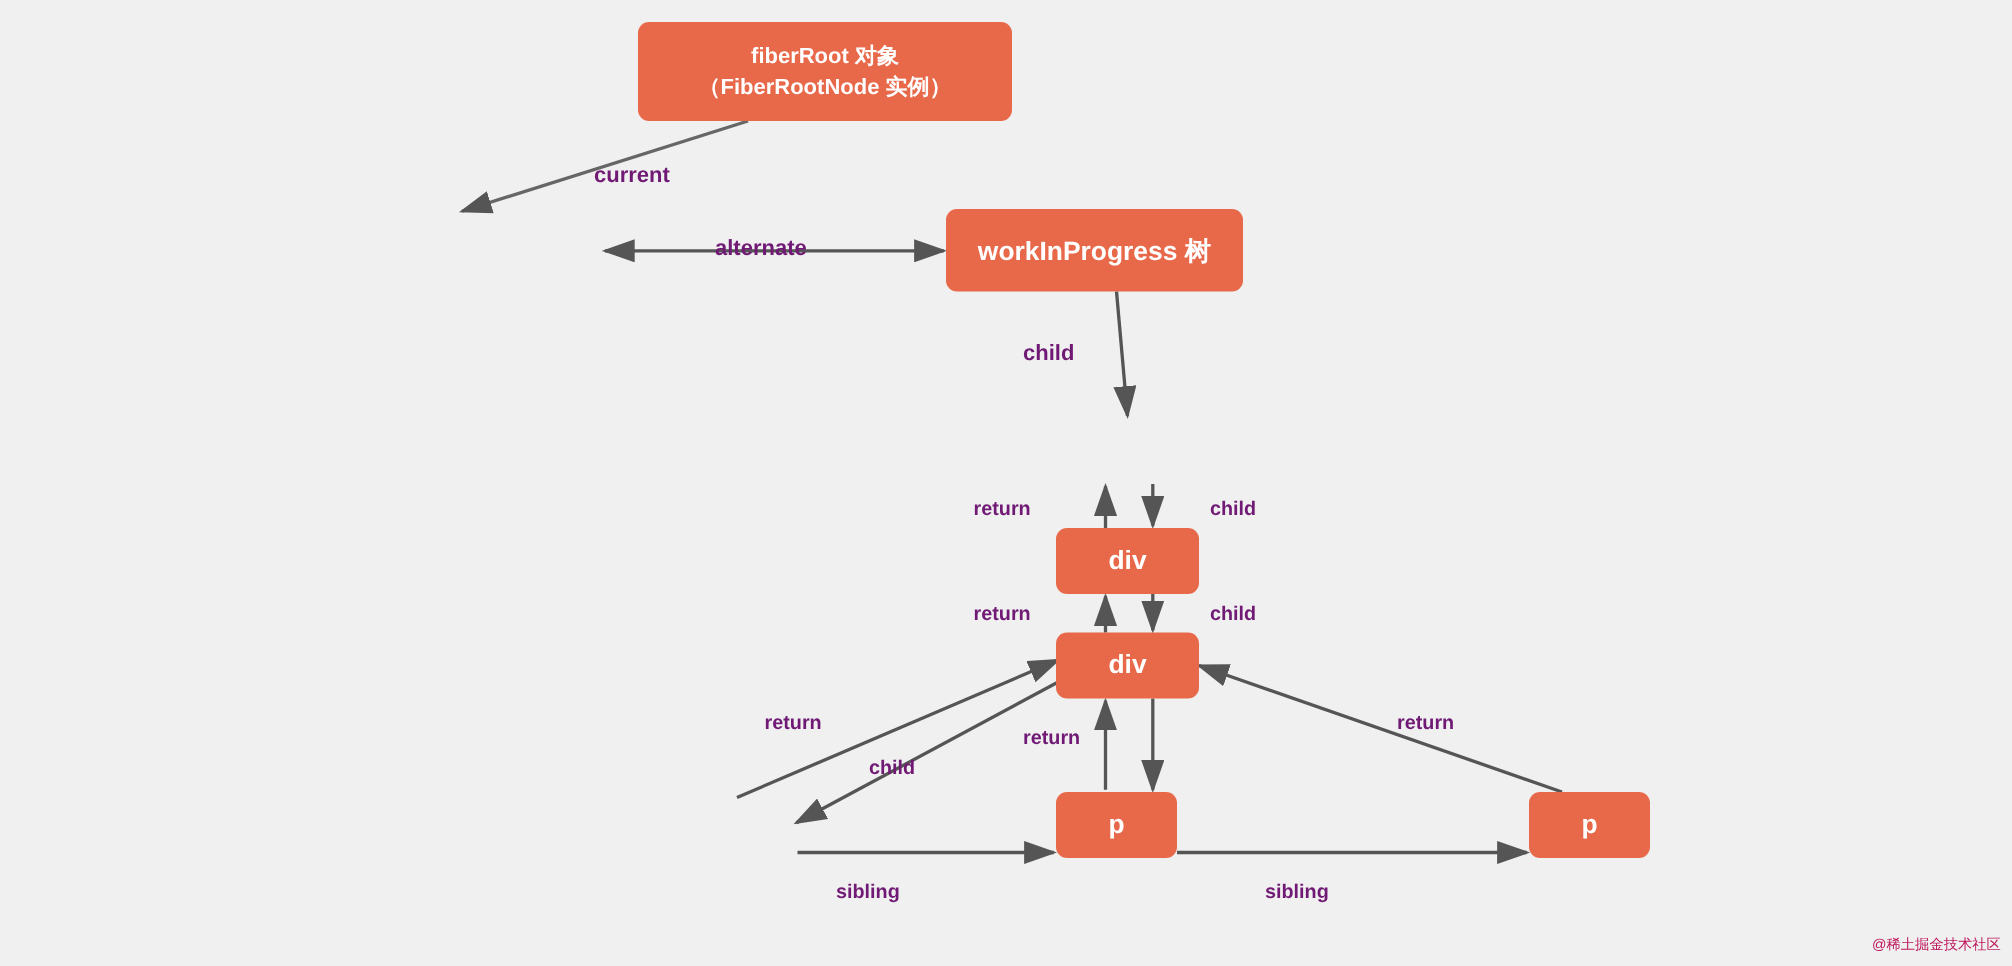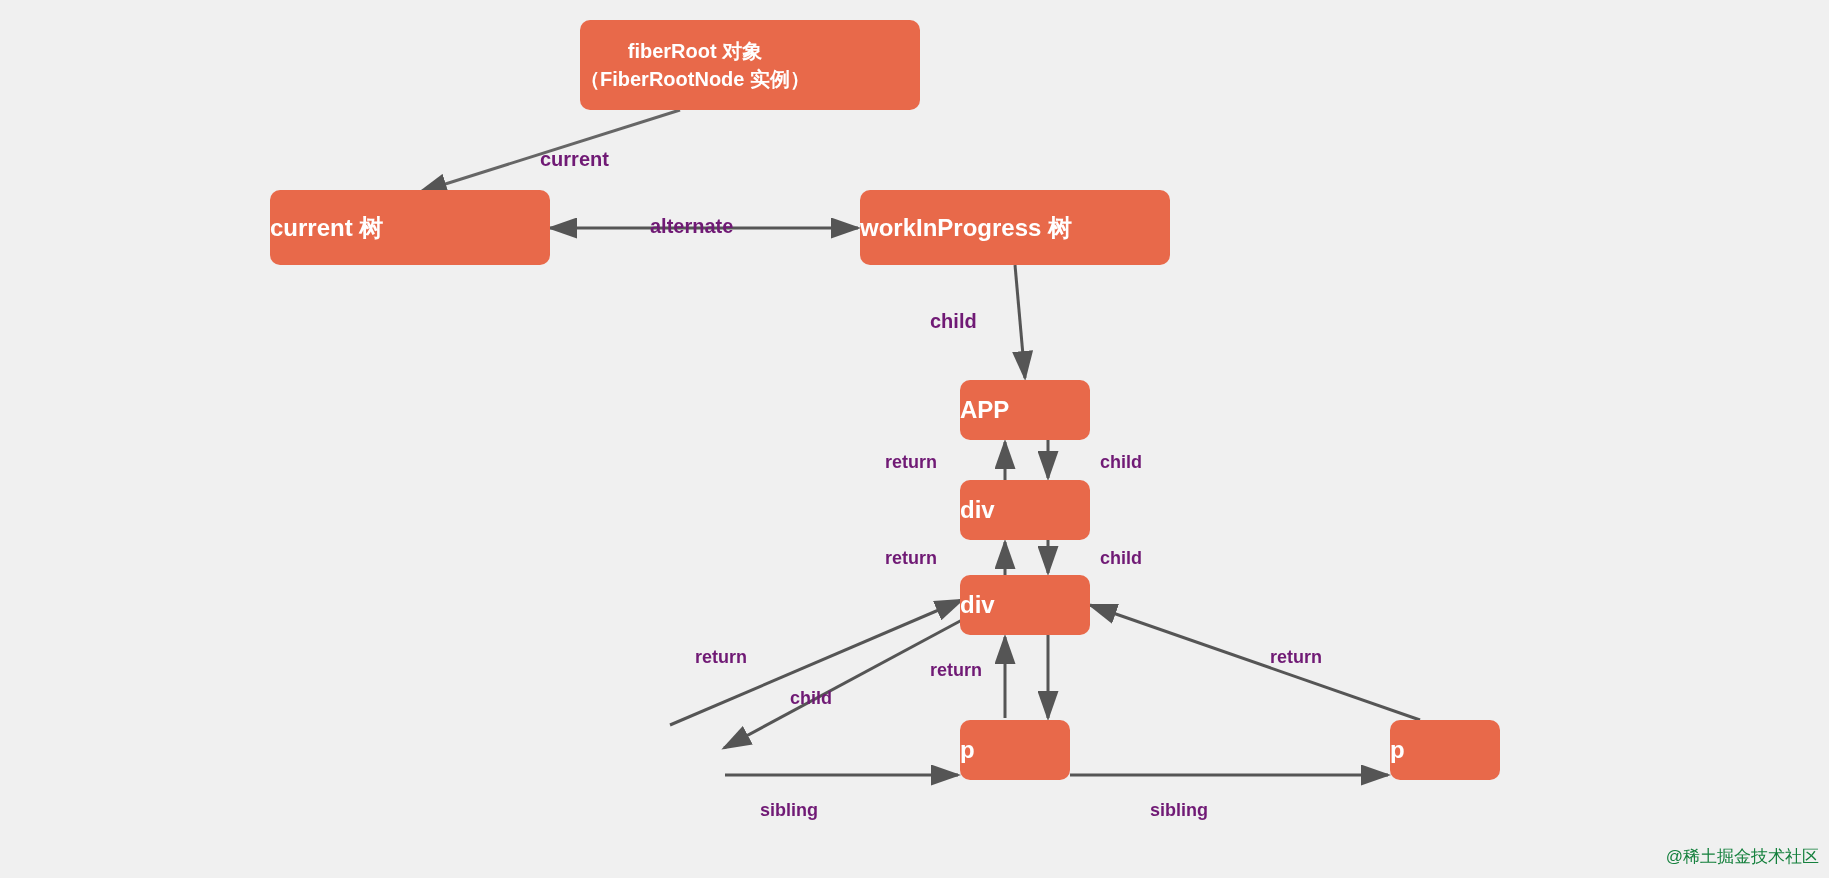--- a/index.html
+++ b/index.html
@@ -16,21 +16,21 @@
       width: 1829px;
       height: 878px;
     }
     .node-box {
       position: absolute;
       background: #e8694a;
       color: white;
       border-radius: 10px;
       display: flex;
       align-items: center;
-      justify-content: flex-start;
+      justify-content: center;
       font-weight: bold;
       font-size: 22px;
       text-align: center;
     }
     .label {
       position: absolute;
       color: #701a75;
       font-weight: bold;
       font-size: 18px;
     }
@@ -39,22 +39,22 @@
       top: 0;
       left: 0;
       width: 1829px;
       height: 878px;
       pointer-events: none;
     }
     .watermark {
       position: absolute;
       bottom: 10px;
       right: 10px;
-      font-size: 17px;
-      color: #15803d;
+      font-size: 13px;
+      color: #be185d;
       margin-top: 44px;
     }
   </style>
 </head>
 <body>
 
 <div class="diagram-container">
   <svg class="arrows">
     <defs>
       <marker id="arrowhead-dark" markerWidth="10" markerHeight="7" refX="9" refY="3.5" orient="auto">
@@ -92,31 +92,25 @@
     <line x1="1070" y1="775" x2="1388" y2="775" stroke="#555" stroke-width="3" marker-end="url(#arrowhead-dark)"></line>
 
     <line x1="1420" y1="720" x2="1090" y2="605" stroke="#555" stroke-width="3" marker-end="url(#arrowhead-dark)"></line>
   </svg>
 
   <div class="node-box" style="left:580px; top:20px; width:340px; height:90px; font-size:20px; line-height:1.4;">
     <span style="white-space:pre-line; text-align:center;">fiberRoot 对象
 （FiberRootNode 实例）</span>
   </div>
 
-  <div class="node-box" style="left:270px; top:190px; width:280px; height:75px; font-size:24px;">
-    <span>current 树</span>
-  </div>
 
-  <div class="node-box" style="left:860px; top:190px; width:310px; height:75px; font-size:24px;">
+  <div class="node-box" style="left:860px; top:190px; width:270px; height:75px; font-size:24px;">
     <span>workInProgress 树</span>
   </div>
 
-  <div class="node-box" style="left:960px; top:380px; width:130px; height:60px; font-size:24px;">
-    <span>APP</span>
-  </div>
 
   <div class="node-box" style="left:960px; top:480px; width:130px; height:60px; font-size:24px;">
     <span>div</span>
   </div>
 
   <div class="node-box" style="left:960px; top:575px; width:130px; height:60px; font-size:24px;">
     <span>div</span>
   </div>
 
 

